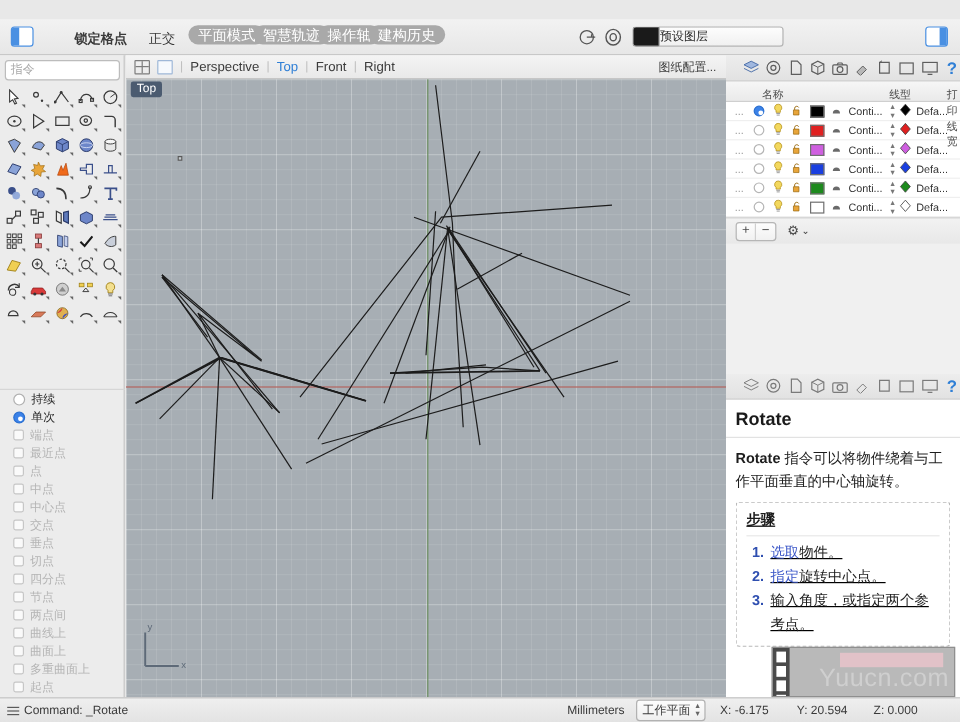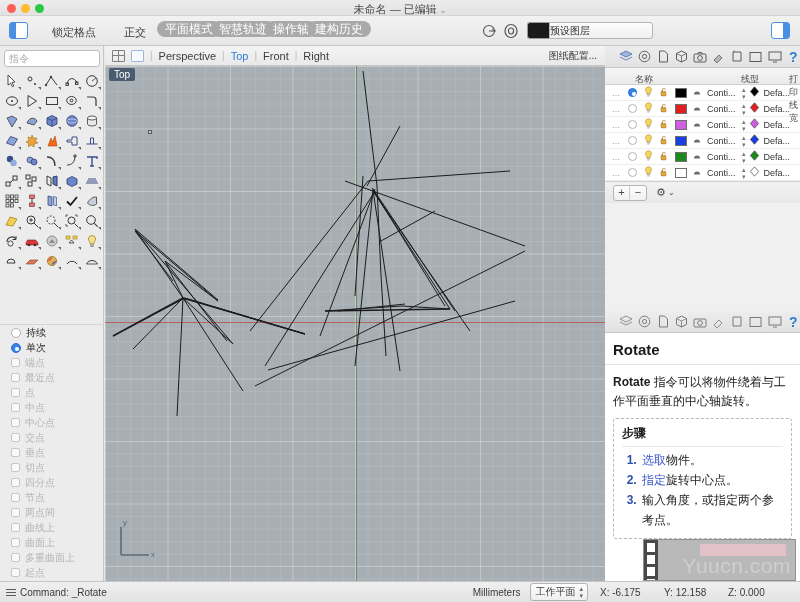--- a/index.html
+++ b/index.html
@@ -254,21 +254,21 @@
     margin: 6px 6px 0 6px; background: #f4f4f4; border: 1px solid #dcdcdc;
     border-radius: 3px; padding: 4px 6px; font-size: 11px; color: #2a2a2a;
   }
   .help-find .plus { color: #444; margin-right: 4px; font-weight: bold; }
   .help-body {
     padding: 8px 8px 0 8px; font-size: 12px; color: #1d1d1d; line-height: 1.55;
   }
   .help-body b { font-weight: bold; }
   .steps {
     margin: 8px 8px 0 8px; border: 1px dashed #b9b9b9; border-radius: 3px;
-    padding: 6px 8px 8px 8px; background: #fff;
+    padding: 6px 8px 8px 8px; background: #fff; text-decoration: underline;
   }
   .steps-h { font-size: 12px; font-weight: bold; color: #1a1a1a; padding-bottom: 4px; border-bottom: 1px solid #e8e8e8; }
   .steps ol { margin: 4px 0 0 18px; font-size: 12px; color: #1d1d1d; line-height: 1.65; }
   .steps ol li { padding-left: 2px; }
   .steps ol li::marker { color: #2f4fb0; font-weight: bold; }
   .steps .lk { color: #3a56c8; }
   .filmstrip {
     position: absolute; left: 38px; bottom: 0; right: 4px; height: 42px;
     background: #b9b9b9; border: 1px solid #8f8f8f; overflow: hidden;
   }
@@ -300,32 +300,24 @@
     margin-right: 12px;
   }
   .wp-combo .st { font-size: 7px; line-height: 1; color: #666; }
   .coord { width: 64px; }
 </style>
 </head>
 <body>
 
 <div id="app">
 
-  <div class="titlebar">
-    <div class="traffic">
-      <span class="tl r"></span>
-      <span class="tl y"></span>
-      <span class="tl g"></span>
-    </div>
-    <div class="doc-title"><span>未命名 — 已编辑</span><span class="chev">⌄</span></div>
-  </div>
 
   <div class="toptoolbar">
     <div class="sidebar-toggle"></div>
-    <div class="tb-text" style="left:52px;">锁定格点</div>
+    <div class="tb-text" style="left:62px;font-weight:bold;">锁定格点</div>
     <div class="tb-text" style="left:124px;">正交</div>
     <div class="tb-pill" style="left:157px;">平面模式</div>
     <div class="tb-pill" style="left:211px;">智慧轨迹</div>
     <div class="tb-pill" style="left:265px;">操作轴</div>
     <div class="tb-pill" style="left:307px;">建构历史</div>
 
     <div class="tb-icon" style="left:481px;">
       <svg width="18" height="18" viewBox="0 0 18 18">
           <circle cx="8" cy="9" r="5.5" fill="none" stroke="#555" stroke-width="1.1"></circle>
           <path d="M8 9h7M12 6.5l0 2.5" stroke="#555" stroke-width="1.1" fill="none"></path>
@@ -1158,18 +1150,18 @@
         <i></i>
       </span>
     <span class="cmdtxt">Command: _Rotate</span>
     <span class="sb-right">
       <span class="sb-units">Millimeters</span>
       <span class="wp-combo">
         <span>工作平面</span>
         <span class="st">▴<br>▾</span>
       </span>
       <span class="coord">X: -6.175</span>
-      <span class="coord">Y: 12.158</span>
+      <span class="coord">Y: 20.594</span>
       <span class="coord">Z: 0.000</span>
     </span>
   </div>
 
 </div>
 
 </body></html>

